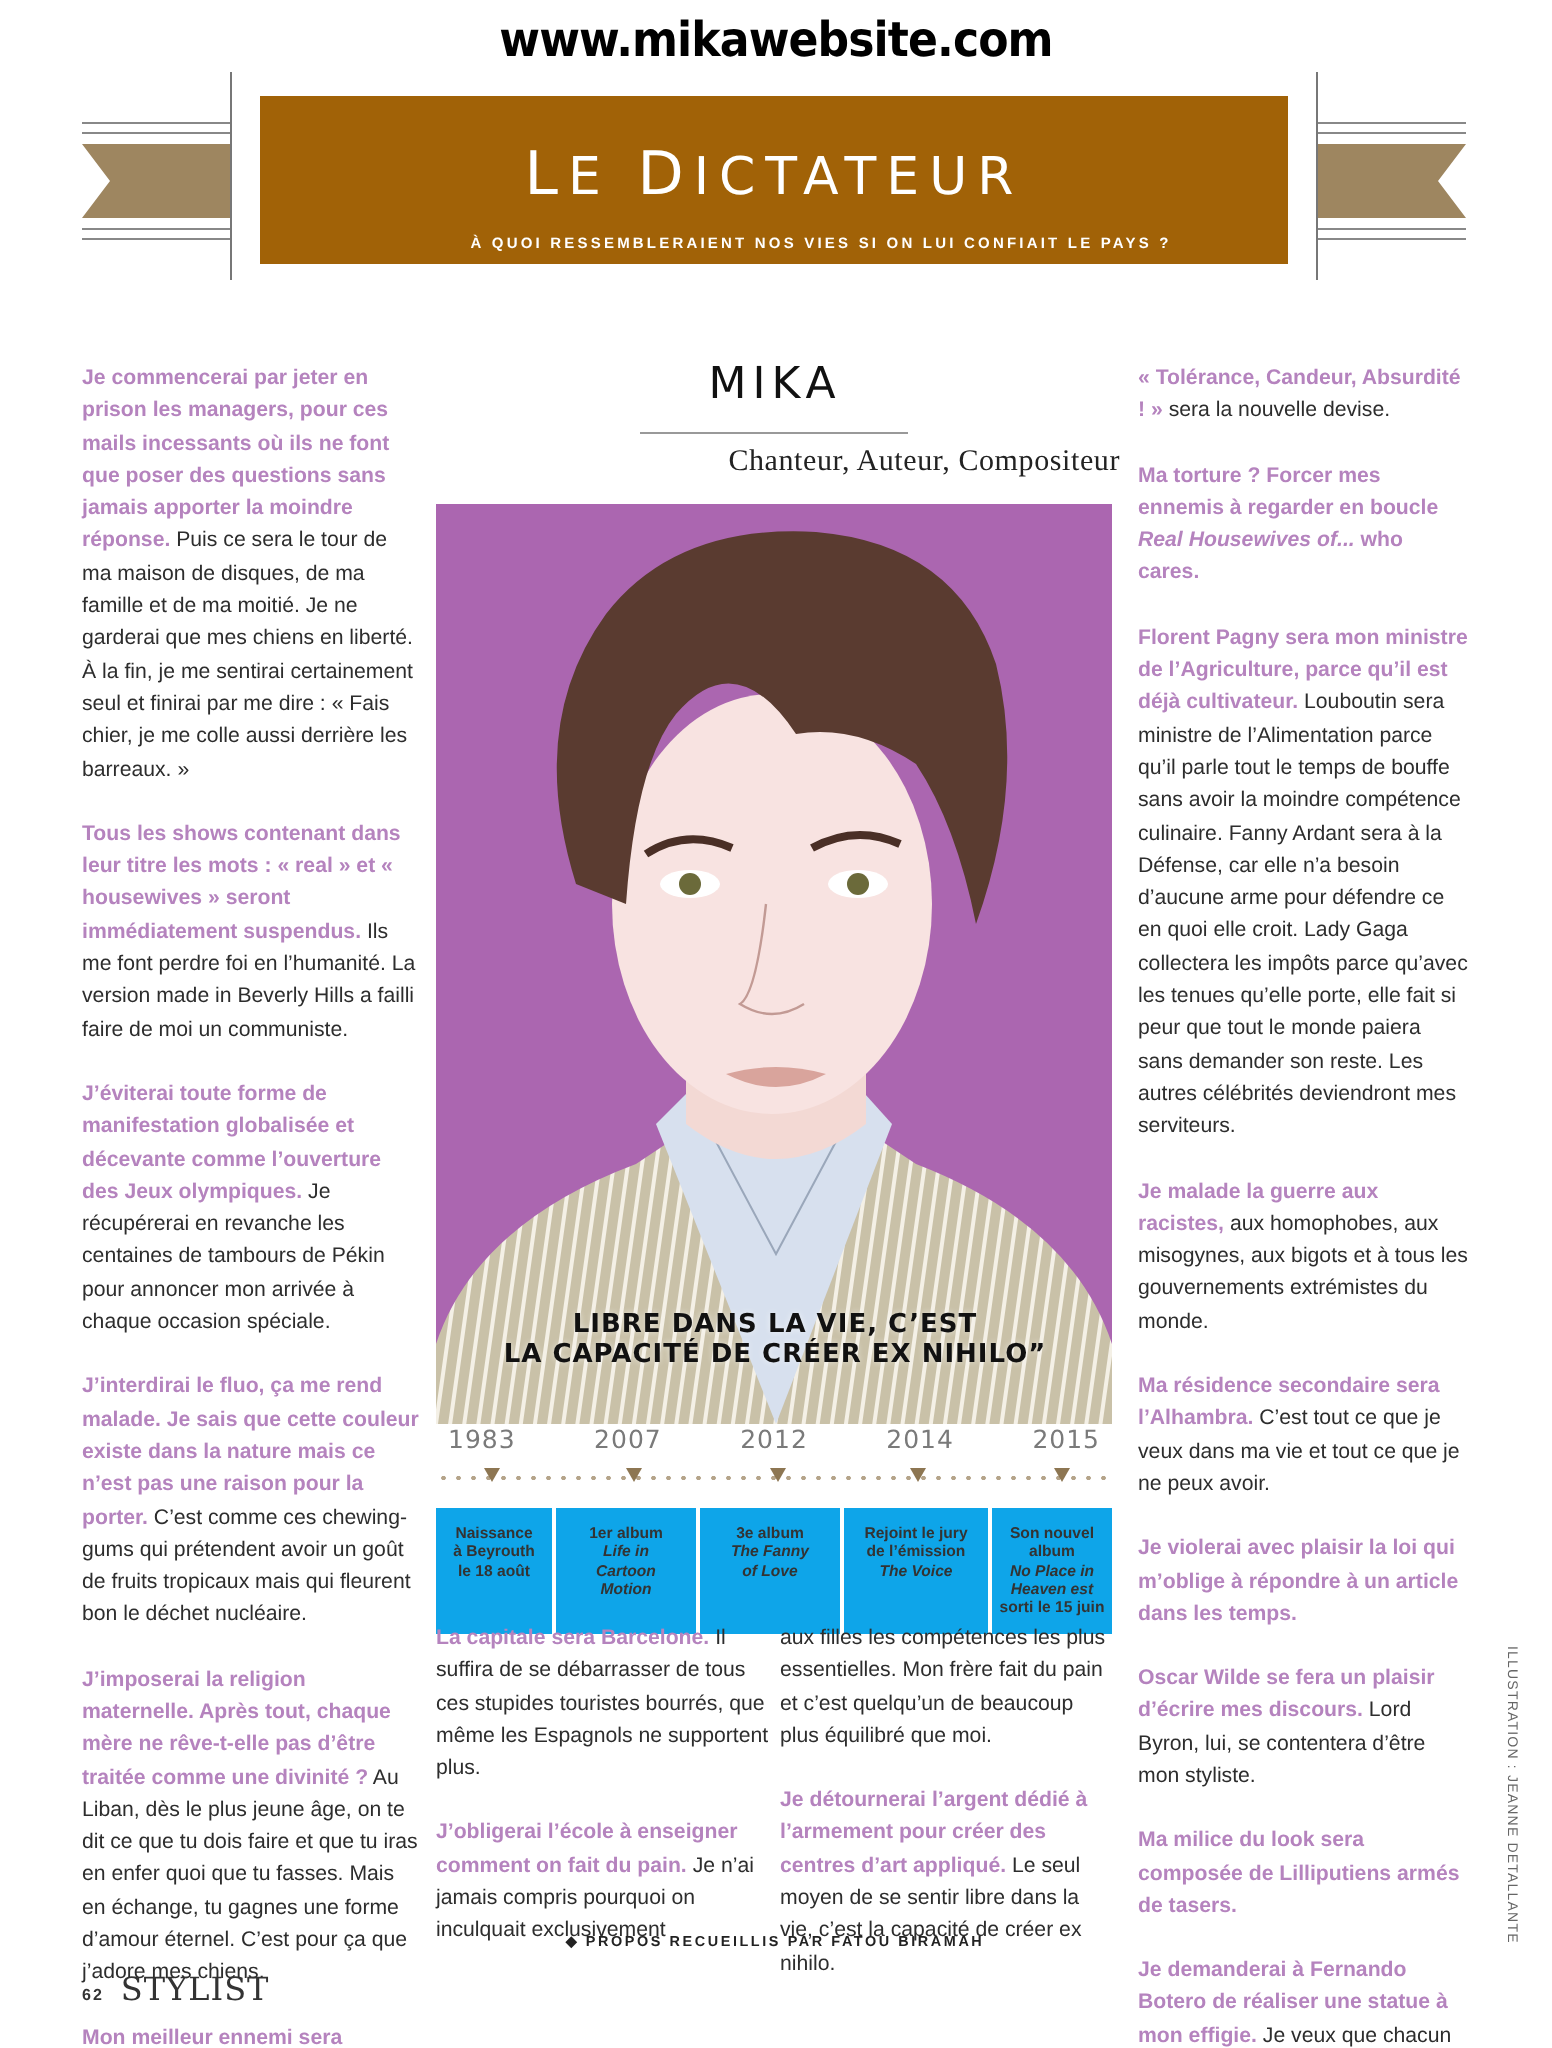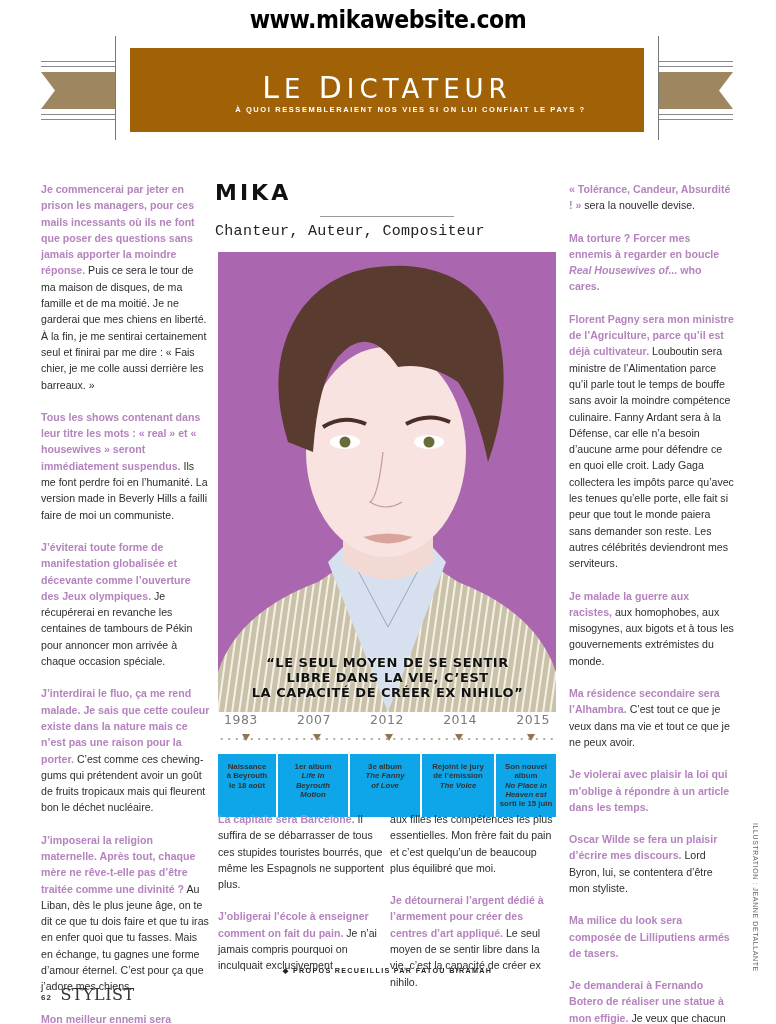--- a/index.html
+++ b/index.html
@@ -10,36 +10,36 @@
     font-family:"DejaVu Sans", sans-serif; font-weight:bold; font-size:24px; color:#000;
     letter-spacing:-0.5px; transform:scaleX(0.92); }
 
   
   .vline { position:absolute; top:36px; width:1px; height:104px; background:#777; }
   .hline { position:absolute; height:1px; background:#888; }
   .banner { position:absolute; left:130px; top:48px; width:514px; height:84px; background:#a16207;
     text-align:center; color:#fff; }
   .banner-title { font-family:"DejaVu Sans", sans-serif; font-size:26px; letter-spacing:5px; margin-top:22px; font-weight:normal; }
   .banner-title .big { font-size:30px; }
-  .banner-sub { font-size:7.5px; font-weight:bold; letter-spacing:1.6px; margin-top:0;padding-left:47px; }
+  .banner-sub { font-size:7.5px; font-weight:bold; letter-spacing:1.6px; margin-top:12px;padding-left:47px; }
 
   
   .col { position:absolute; font-size:10.6px; line-height:16.3px; color:#2d2d2d; }
   .col-left { left:41px; top:181px; width:170px; }
   .col-right { left:569px; top:181px; width:165px; }
   .col p { margin-bottom:16px; }
   .hl { color:#b583be; font-weight:bold; }
   .hl i, .col i { font-style:italic; }
 
   
-  .name { position:absolute; left:215px; top:180px; width:345px; 
-    font-family:"DejaVu Sans", sans-serif; font-weight:bold; font-size:22px; letter-spacing:3px; color:#111; }
+  .name { position:absolute; left:215px; top:180px; width:345px; text-align:center;
+    font-family:"DejaVu Sans", sans-serif; font-weight:normal; font-size:22px; letter-spacing:3px; color:#111; }
   .name-rule { position:absolute; left:320px; top:216px; width:134px; height:1px; background:#999; }
-  .role { position:absolute; left:215px; top:223px; width:345px; text-align:left;
-    font-family:Liberation Mono, monospace; font-size:15px; color:#222; letter-spacing:0.3px; }
+  .role { position:absolute; left:215px; top:223px; width:345px; text-align:right;
+    font-family:Liberation Serif, serif; font-size:15px; color:#222; letter-spacing:0.3px; }
 
   .portrait { position:absolute; left:218px; top:252px; width:338px; height:460px; background:#ab66b0; overflow:hidden; }
   .quote { position:absolute; left:215px; top:655px; width:345px; text-align:center;
     font-family:"DejaVu Sans", sans-serif; font-weight:bold; font-size:13px; line-height:15px; color:#111; letter-spacing:0.5px;
     text-shadow:0 0 3px rgba(255,255,255,0.6); }
 
   .timeline { position:absolute; left:218px; top:712px; width:338px; }
   .years { display:flex; justify-content:space-between; padding:0 6px; font-family:"DejaVu Sans", sans-serif;
     font-size:12.5px; color:#7a7a7a; letter-spacing:0.5px; height:17px; }
   .dots { position:relative; height:14px; margin-top:3px; border-top:0; }
@@ -137,21 +137,20 @@
     <ellipse cx="211" cy="190" rx="15" ry="7" fill="#fff"></ellipse>
     <circle cx="211" cy="190" r="5.5" fill="#6b6a3a"></circle>
 
     <path d="M165,200 Q160,245 152,250 Q168,260 184,250" stroke="#c29a94" stroke-width="1.2" fill="none"></path>
 
     <path d="M145,285 Q170,278 195,285 Q170,298 145,285 Z" fill="#d9a49c"></path>
   </svg>
 </div>
 
 <div class="quote">
-  <div>“LE SEUL MOYEN DE SE SENTIR</div>
   <div>LIBRE DANS LA VIE, C’EST</div>
   <div>LA CAPACITÉ DE CRÉER EX NIHILO”</div>
 </div>
 
 <div class="timeline">
   <div class="years">
     <span>1983</span>
     <span>2007</span>
     <span>2012</span>
     <span>2014</span>
@@ -165,21 +164,21 @@
     <span class="tri" style="left:237px;"></span>
     <span class="tri" style="left:309px;"></span>
   </div>
   <div class="events">
     <div class="event" style="width:58px;">
       <div>Naissance</div>
         <div>à Beyrouth</div>
         <div>le 18 août</div>
     </div>
     <div class="event" style="width:70px;">
-      <div>1er album</div><i><div>Life in</div><div>Beyrouth</div><div>Motion</div></i>
+      <div>1er album</div><i><div>Life in</div><div>Cartoon</div><div>Motion</div></i>
     </div>
     <div class="event" style="width:70px;">
       <div>3e album</div><i><div>The Fanny</div><div>of Love</div></i>
     </div>
     <div class="event" style="width:72px;">
       <div>Rejoint le jury</div><div>de l’émission</div><i><div>The Voice</div></i>
     </div>
     <div class="event" style="width:60px;">
       <div>Son nouvel</div><div>album</div><i><div>No Place in</div><div>Heaven est</div></i><div>sorti le 15 juin</div>
     </div>

